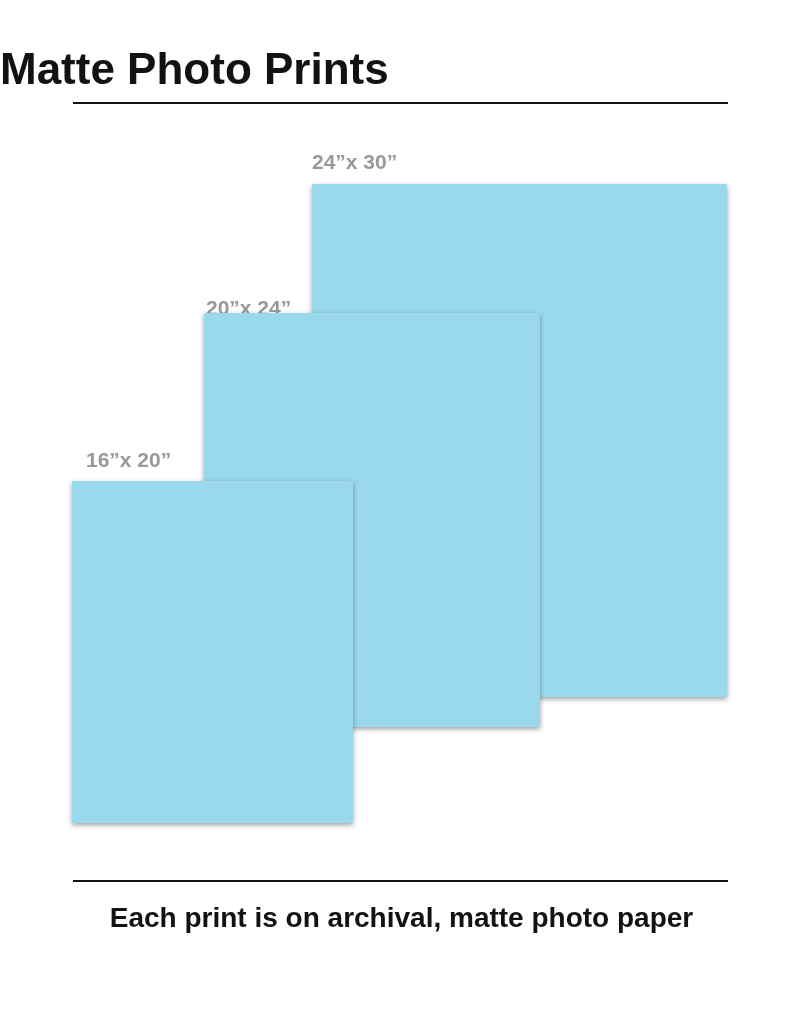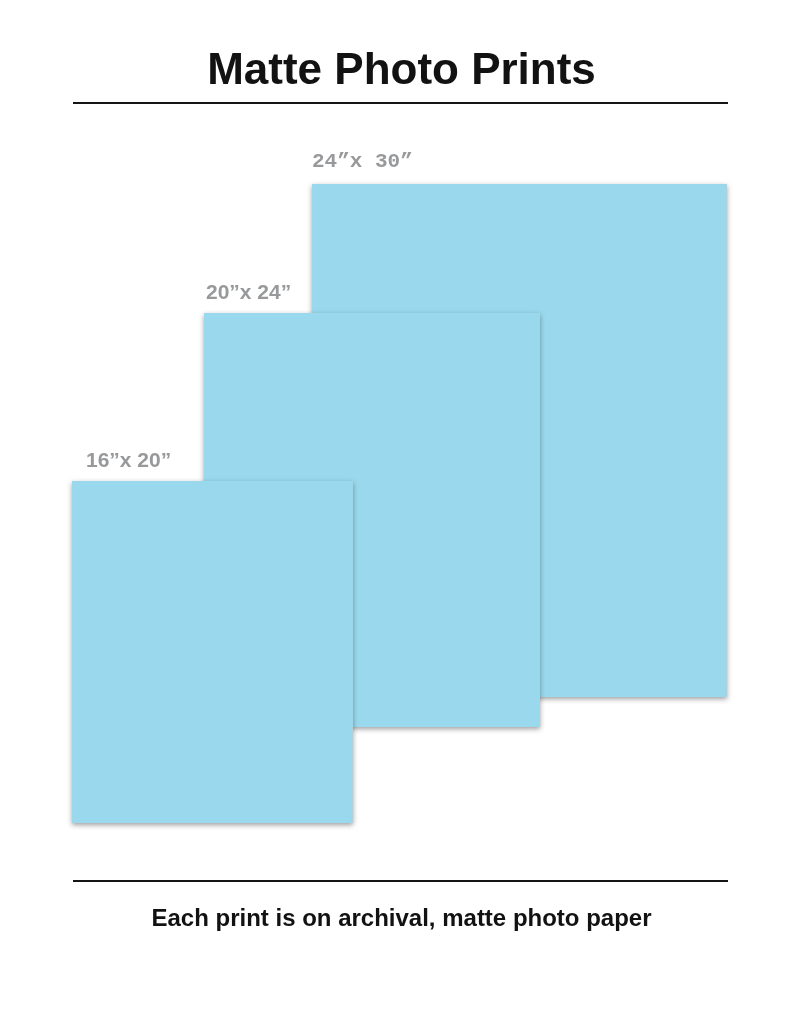--- a/index.html
+++ b/index.html
@@ -15,21 +15,20 @@
     height: 1026px;
     background: #ffffff;
     overflow: hidden;
   }
 
   .title {
     position: absolute;
     top: 44px;
     left: 0;
     width: 803px;
-    text-align: center;
     font-size: 44px;
     font-weight: bold;
     letter-spacing: 0px;
     color: #121212;
   }
 
   .rule {
     position: absolute;
     left: 73px;
     width: 655px;
@@ -39,40 +38,40 @@
   .rule-top    { top: 102px; }
   .rule-bottom { top: 880px; }
 
   .print-label {
     position: absolute;
     font-size: 21px;
     font-weight: bold;
     color: #97999b;
     white-space: nowrap;
   }
-  .label-24 { left: 312px; top: 150px; font-family: Liberation Mono, monospace; }
-  .label-20 { left: 206px; top: 280px; }
+  .label-24 { left: 312px; top: 150px; }
+  .label-20 { left: 206px; top: 296px; }
   .label-16 { left: 74px;  top: 448px; margin-left: 12px; }
 
   .print-rect {
     position: absolute;
     background: #9ad9ed;
     box-shadow: 0 2px 5px rgba(40, 40, 40, 0.45);
   }
   .rect-24 { left: 312px; top: 184px; width: 415px; height: 513px; z-index: 1; }
   .rect-20 { left: 204px; top: 313px; width: 336px; height: 414px; z-index: 2; }
   .rect-16 { left: 72px;  top: 481px; width: 281px; height: 342px; z-index: 3; }
 
   .caption {
     position: absolute;
     top: 902px;
     left: 0;
     width: 803px;
     text-align: center;
-    font-size: 24px;
+    font-size: 28px;
     font-weight: bold;
     line-height: 32px;
     color: #121212;
   }
 </style>
 </head>
 <body>
 
 <div class="page">
 

